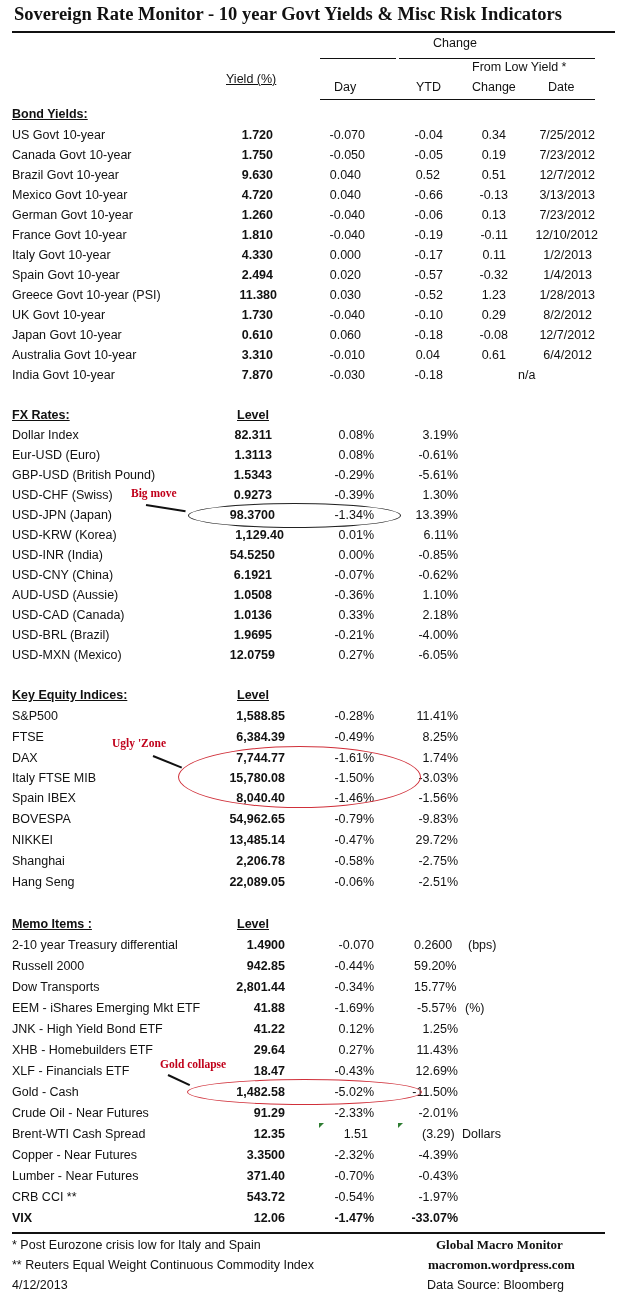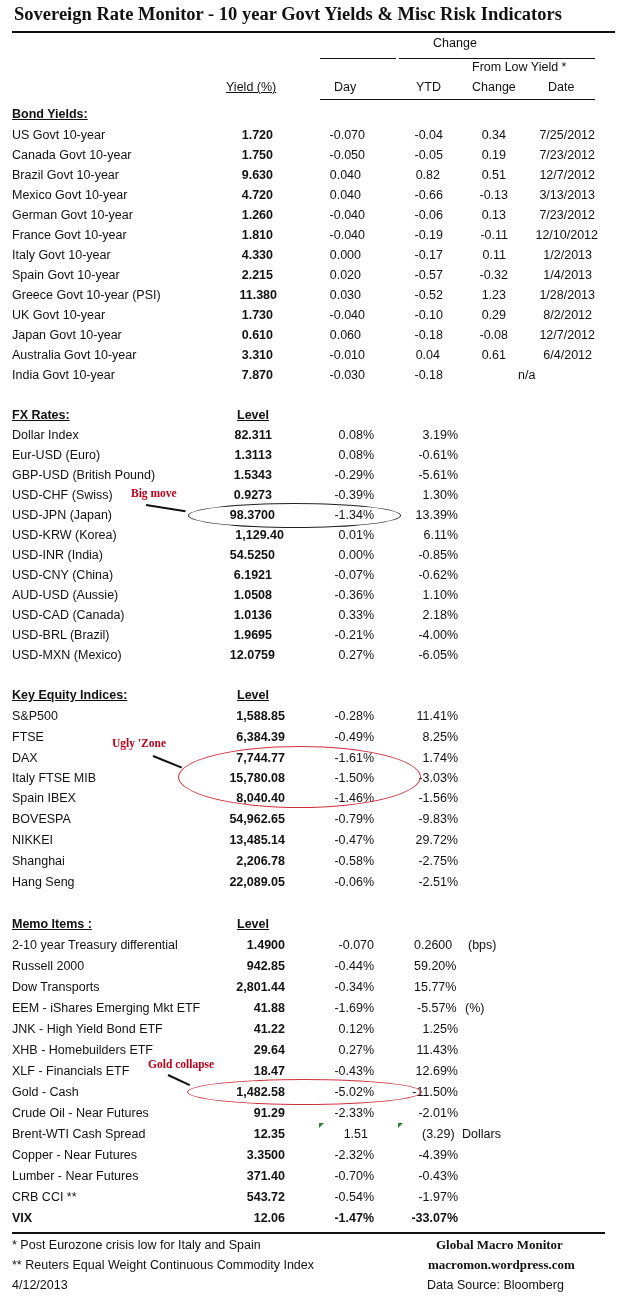--- a/index.html
+++ b/index.html
@@ -22,21 +22,21 @@
 </head>
 <body>
 
 <div class="title">Sovereign Rate Monitor - 10 year Govt Yields &amp; Misc Risk Indicators</div>
 <div class="hr" style="left:12px; top:31px; width:603px;"></div>
 
 <div class="ctr" style="left:400px; top:36px; width:110px;">Change</div>
 <div class="hr" style="left:320px; top:58px; width:76px; height:1px;"></div>
 <div class="hr" style="left:399px; top:58px; width:196px; height:1px;"></div>
 <div class="abs" style="left:472px; top:60px;">From Low Yield  *</div>
-<div class="abs u" style="left:226px; top:80px;text-align:right;">Yield (%)</div>
+<div class="abs u" style="left:226px; top:72px;text-align:right;">Yield (%)</div>
 <div class="abs" style="left:334px; top:80px;">Day</div>
 <div class="abs" style="left:416px; top:80px;">YTD</div>
 <div class="abs" style="left:472px; top:80px;">Change</div>
 <div class="abs" style="left:548px; top:80px;">Date</div>
 <div class="hr" style="left:320px; top:99px; width:275px; height:1px;"></div>
 
 <div class="lbl b u" style="top:107px;text-align:center;">Bond Yields:</div>
 <div>
   <div>
       <div class="lbl" style="top:128px">US Govt 10-year</div>
@@ -51,21 +51,21 @@
       <div class="num b" style="left:200px;width:73px;top:148px">1.750</div>
       <div class="num" style="left:300px;width:65px;top:148px">-0.050</div>
       <div class="num" style="left:400px;width:43px;top:148px">-0.05</div>
       <div class="num" style="left:470px;width:36px;top:148px">0.19</div>
       <div class="num" style="left:520px;width:75px;top:148px">7/23/2012</div>
     </div>
   <div>
       <div class="lbl" style="top:168px">Brazil Govt 10-year</div>
       <div class="num b" style="left:200px;width:73px;top:168px">9.630</div>
       <div class="num" style="left:300px;width:61px;top:168px">0.040</div>
-      <div class="num" style="left:400px;width:40px;top:168px">0.82</div>
+      <div class="num" style="left:400px;width:40px;top:168px">0.52</div>
       <div class="num" style="left:470px;width:36px;top:168px">0.51</div>
       <div class="num" style="left:520px;width:75px;top:168px">12/7/2012</div>
     </div>
   <div>
       <div class="lbl" style="top:188px">Mexico Govt 10-year</div>
       <div class="num b" style="left:200px;width:73px;top:188px">4.720</div>
       <div class="num" style="left:300px;width:61px;top:188px">0.040</div>
       <div class="num" style="left:400px;width:43px;top:188px">-0.66</div>
       <div class="num" style="left:470px;width:38px;top:188px">-0.13</div>
       <div class="num" style="left:520px;width:75px;top:188px">3/13/2013</div>
@@ -89,21 +89,21 @@
   <div>
       <div class="lbl" style="top:248px">Italy Govt 10-year</div>
       <div class="num b" style="left:200px;width:73px;top:248px">4.330</div>
       <div class="num" style="left:300px;width:61px;top:248px">0.000</div>
       <div class="num" style="left:400px;width:43px;top:248px">-0.17</div>
       <div class="num" style="left:470px;width:36px;top:248px">0.11</div>
       <div class="num" style="left:520px;width:72px;top:248px">1/2/2013</div>
     </div>
   <div>
       <div class="lbl" style="top:268px">Spain Govt 10-year</div>
-      <div class="num b" style="left:200px;width:73px;top:268px">2.215</div>
+      <div class="num b" style="left:200px;width:73px;top:268px">2.494</div>
       <div class="num" style="left:300px;width:61px;top:268px">0.020</div>
       <div class="num" style="left:400px;width:43px;top:268px">-0.57</div>
       <div class="num" style="left:470px;width:38px;top:268px">-0.32</div>
       <div class="num" style="left:520px;width:72px;top:268px">1/4/2013</div>
     </div>
   <div>
       <div class="lbl" style="top:288px">Greece Govt 10-year (PSI)</div>
       <div class="num b" style="left:200px;width:77px;top:288px">11.380</div>
       <div class="num" style="left:300px;width:61px;top:288px">0.030</div>
       <div class="num" style="left:400px;width:43px;top:288px">-0.52</div>
@@ -375,21 +375,21 @@
       <div class="lbl b" style="top:1211px">VIX</div>
       <div class="num b" style="left:190px;width:95px;top:1211px">12.06</div>
       <div class="num b" style="left:300px;width:74px;top:1211px">-1.47%</div>
       <div class="num b" style="left:390px;width:68px;top:1211px">-33.07%</div>
     </div>
 </div>
 
 <div class="tri" style="left:319px; top:1123px;"></div>
 <div class="tri" style="left:398px; top:1123px;"></div>
 
-<div class="annot" style="left:148px; top:1058px;">Gold collapse</div>
+<div class="annot" style="left:160px; top:1058px;">Gold collapse</div>
 <div class="arrow-line" style="left:168px; top:1074px; width:24px; transform: rotate(25deg);"></div>
 <div class="ellipse" style="left:187px; top:1079px; width:235px; height:26px; border:1.2px solid #d0303a;"></div>
 
 <div class="hr" style="left:12px; top:1232px; width:593px;"></div>
 <div class="abs" style="left:12px; top:1238px;">*  Post Eurozone crisis low for Italy and Spain</div>
 <div class="abs" style="left:12px; top:1258px;text-align:right;">** Reuters Equal Weight Continuous Commodity Index</div>
 <div class="abs" style="left:12px; top:1278px;text-align:center;">4/12/2013</div>
 <div class="sig" style="left:436px; top:1237px;">Global Macro Monitor</div>
 <div class="sig" style="left:428px; top:1257px;">macromon.wordpress.com</div>
 <div class="abs" style="left:427px; top:1278px;">Data Source:  Bloomberg</div>

